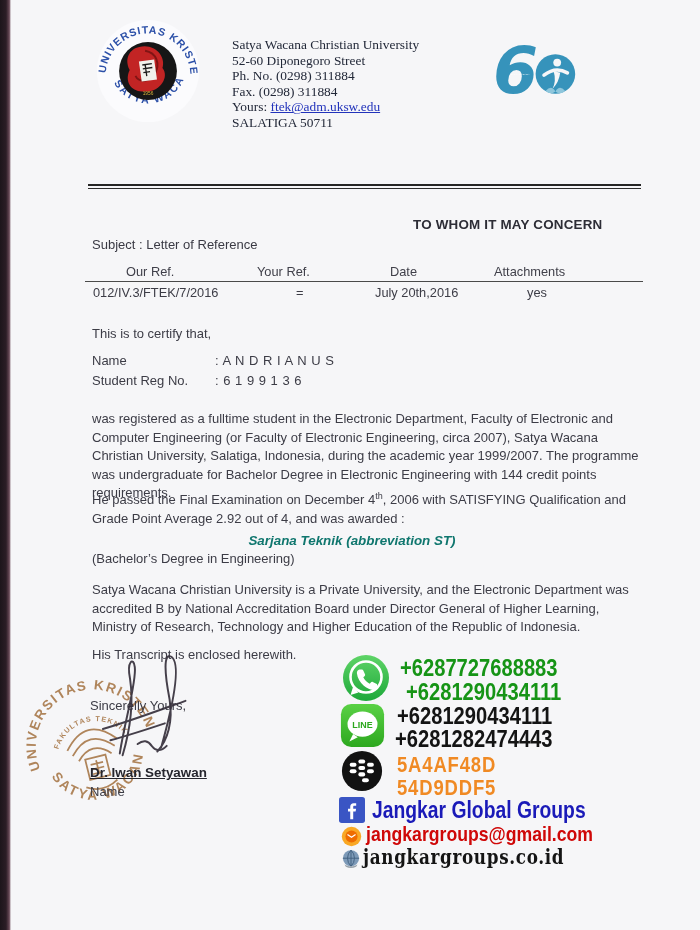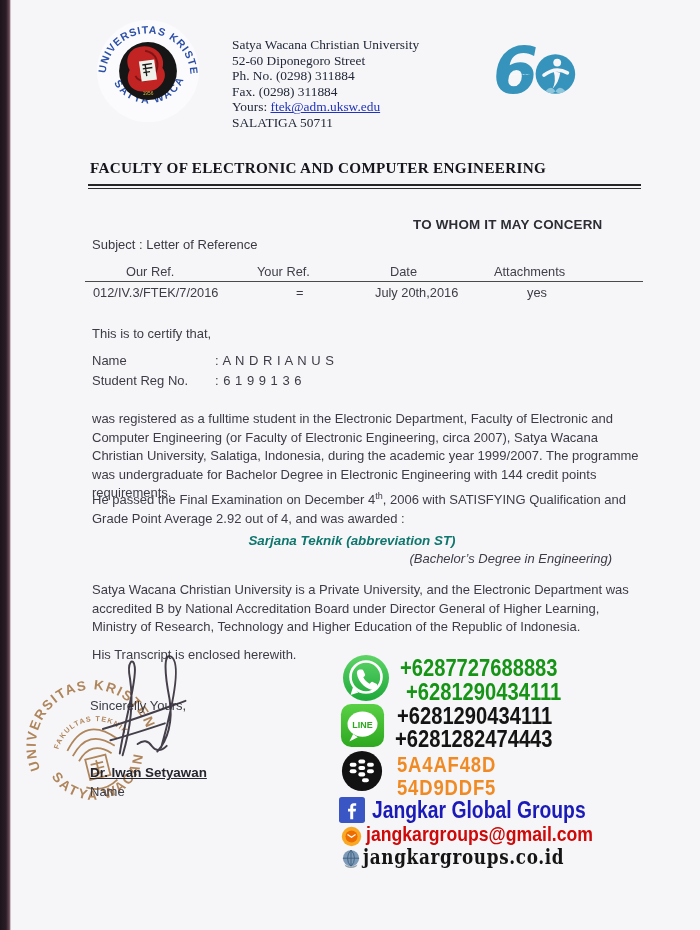--- a/index.html
+++ b/index.html
@@ -35,21 +35,21 @@
 
   .bodytext{font-size:13px;line-height:18.5px;color:#3c3c46;}
   .intro{left:92px;top:325px;}
   .flabel{left:92px;font-size:13px;}
   .fvalue{left:215px;font-size:13px;letter-spacing:.5px;}
   .p1{left:92px;top:410px;width:548px;}
   .p2{left:92px;top:487px;width:548px;}
   .p2 sup{font-size:9px;}
   .award1{left:92px;top:533px;width:520px;text-align:center;font-weight:bold;
           font-style:italic;font-size:13.4px;color:#0f766e;}
-  .award2{left:92px;top:551px;width:520px;text-align:right;font-style:italic;
+  .award2{left:92px;top:551px;width:520px;text-align:left;
           font-size:13px;color:#3c3c46;}
   .p3{left:92px;top:581px;width:548px;}
   .closing{left:92px;top:646px;}
 
   
   .stamp{left:16px;top:668px;width:152px;height:152px;transform:rotate(-14deg);
          transform-origin:center;opacity:.92;}
   .sig-salutation{left:90px;top:698px;font-size:13px;color:#3c3c46;z-index:3;}
   .sig-scribble{left:86px;top:648px;width:122px;height:132px;z-index:4;}
   .sig-name{left:90px;top:765px;font-size:13.4px;font-weight:bold;color:#26262e;
@@ -123,21 +123,20 @@
     <text x="0" y="92" font-family="DejaVu Sans,sans-serif" font-size="108" font-weight="bold" font-style="italic" fill="#3693bb">6</text>
     <text x="30" y="62" font-size="4" fill="#ffffff" font-family="Liberation Sans,sans-serif">SATYA WACANA</text>
     <circle cx="104" cy="60" r="33" fill="#3693bb"></circle>
     <circle cx="107" cy="41" r="6.5" fill="#f6f6f8"></circle>
     <path d="M85 62 Q 104 47 124 58" stroke="#f6f6f8" stroke-width="6" fill="none" stroke-linecap="round"></path>
     <path d="M101 55 Q 106 72 99 85 Q 110 74 112 58 Z" fill="#f6f6f8"></path>
     <path d="M88 88 Q 97 77 104 89 Q 95 96 88 88 Z" fill="#8ec6dc"></path>
     <path d="M120 88 Q 111 77 104 89 Q 113 96 120 88 Z" fill="#8ec6dc"></path>
   </svg>
 
-  <div class="abs faculty serif">FACULTY OF ELECTRONIC AND COMPUTER ENGINEERING</div>
   <div class="abs rule"></div>
 
   <div class="abs subject">Subject : Letter of Reference</div>
   <div class="abs salutation">TO WHOM IT MAY CONCERN</div>
 
   <div class="abs th" style="left:126px">Our Ref.</div>
   <div class="abs th" style="left:257px">Your Ref.</div>
   <div class="abs th" style="left:390px">Date</div>
   <div class="abs th" style="left:494px">Attachments</div>
   <div class="abs tline"></div>

